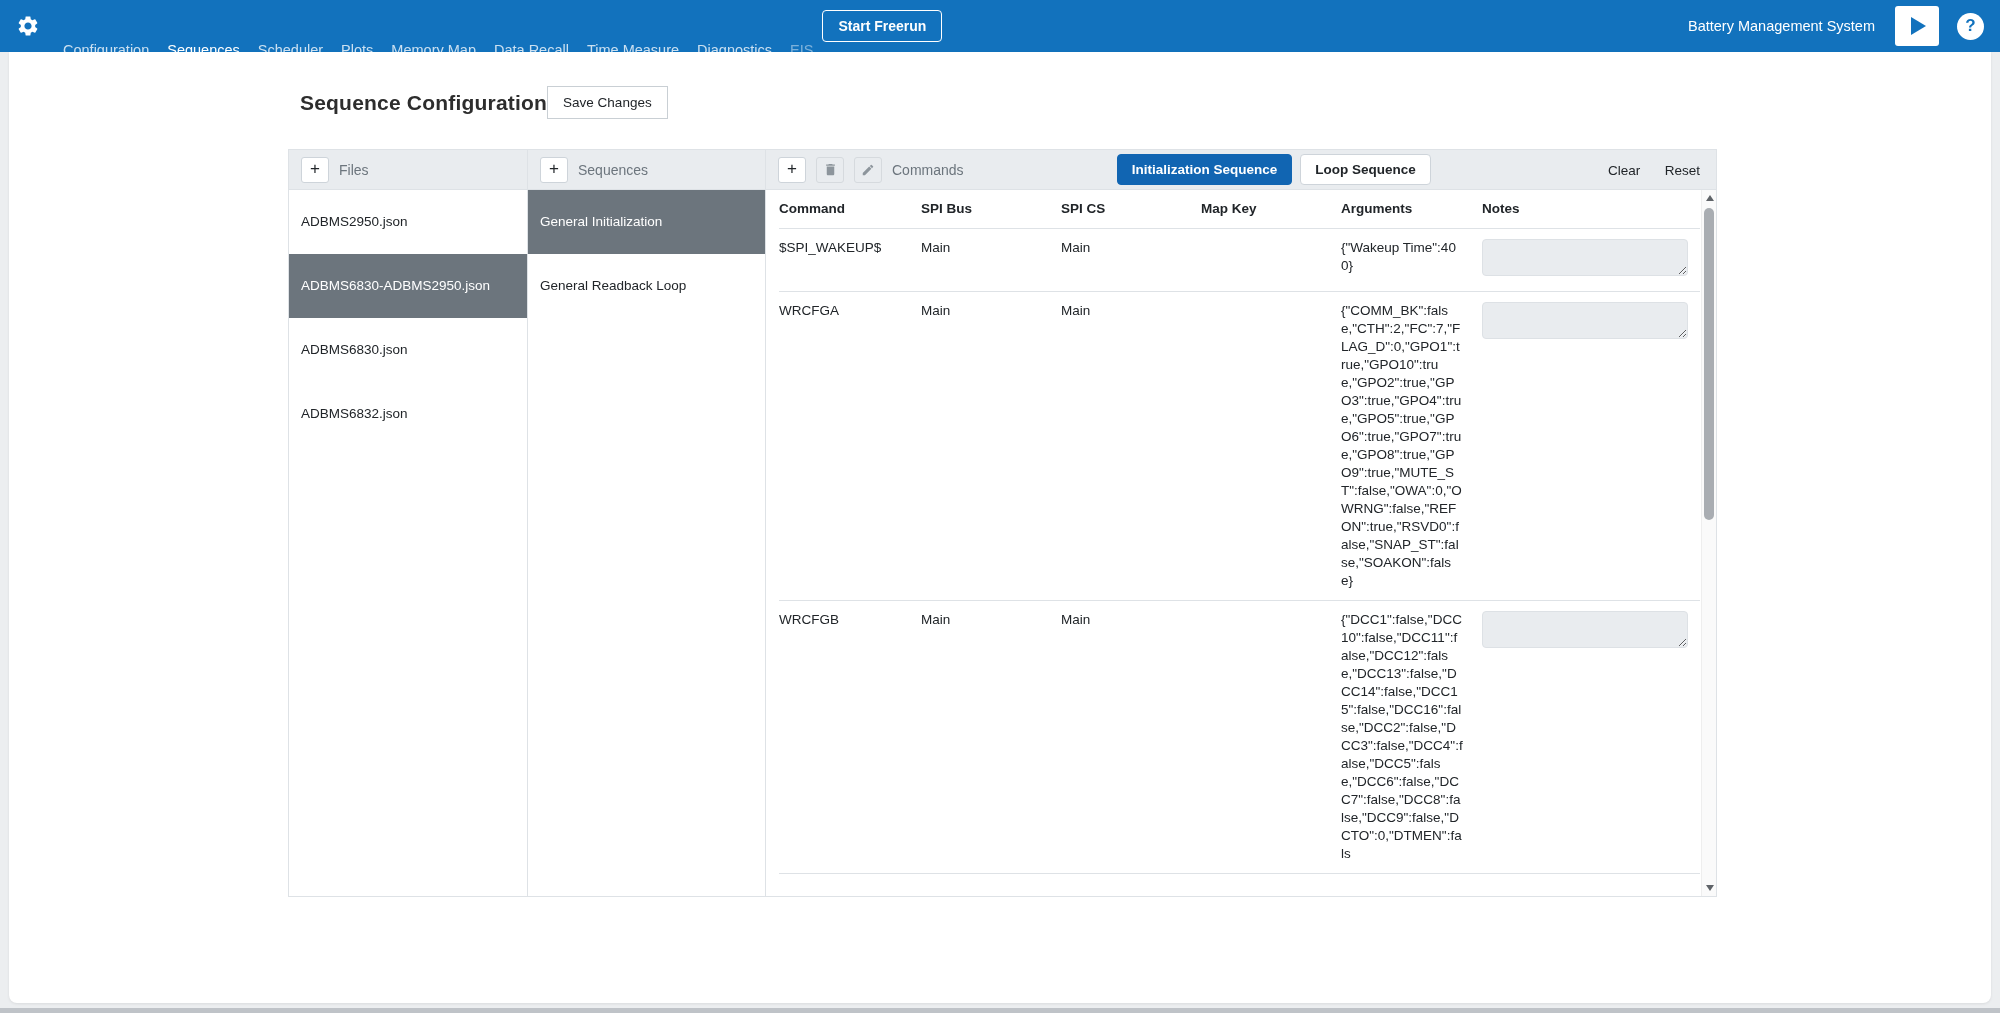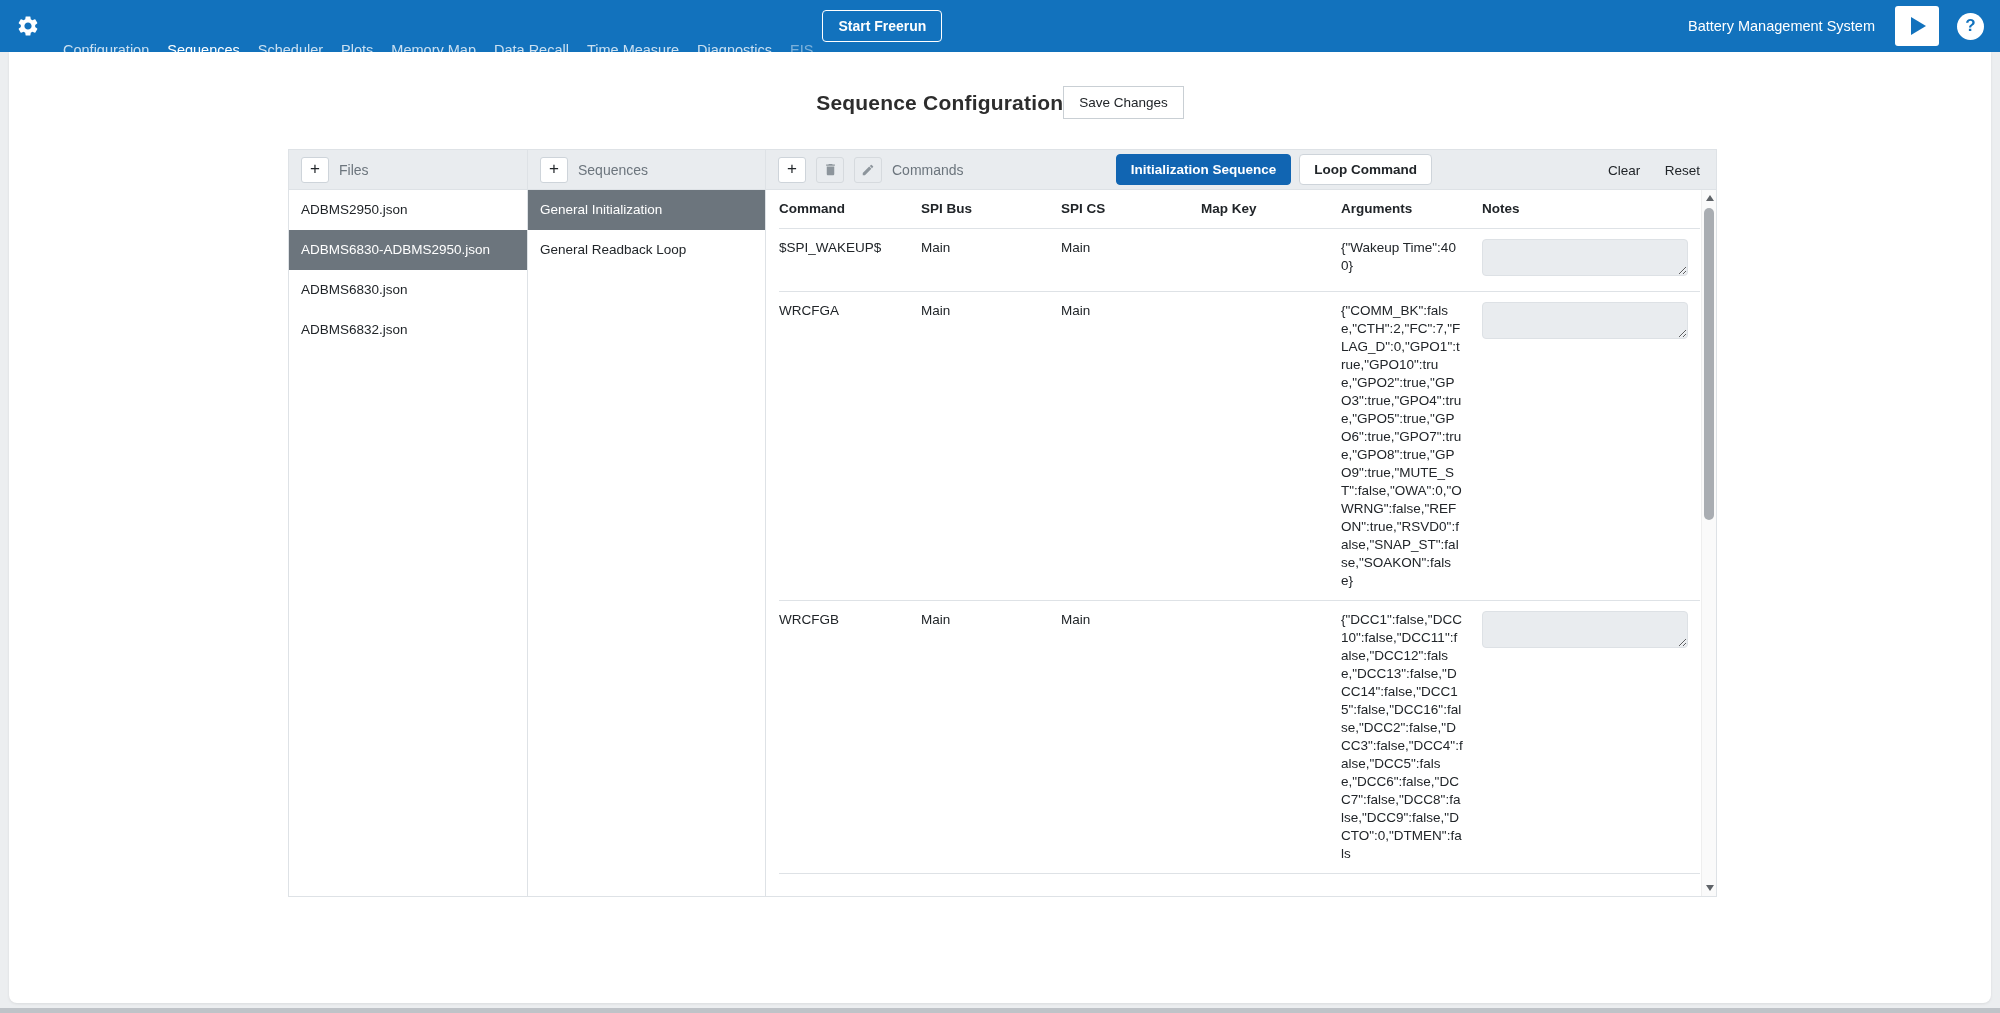--- a/index.html
+++ b/index.html
@@ -38,21 +38,21 @@
     width:27px; height:27px; border-radius:50%; background:#ffffff; border:none;
     color:#1272bd; font-weight:bold; font-size:17px; display:flex; align-items:center;
     justify-content:center; cursor:pointer; font-family:inherit;
   }
   
   .card {
     margin:0 9px; background:#ffffff; height:951px; border-radius:0 0 8px 8px;
     position:relative; box-shadow:0 1px 3px rgba(0,0,0,0.08);
   }
   .page-header {
-    display:flex; align-items:center; justify-content:center;
+    display:flex; align-items:center; justify-content:flex-start;
     padding:34px 291px 30px 291px;
   }
   .page-header h1 { font-size:21px; font-weight:700; color:#2d2d2d; letter-spacing:0.2px; }
   .save-btn {
     background:#ffffff; border:1px solid #c9cfd4; border-radius:0; color:#212529;
     font-size:13.5px; padding:8px 15px; cursor:pointer; font-family:inherit;
   }
   
   .panels {
     display:flex; margin:0 274px 0 279px; border:1px solid #dee2e6;
@@ -72,21 +72,21 @@
     justify-content:center; cursor:pointer; font-family:inherit; padding-bottom:2px;
   }
   .icon-btn {
     width:28px; height:26px; background:#e9ecef; border:1px solid #d6dade; border-radius:3px;
     display:flex; align-items:center; justify-content:center; cursor:default;
   }
   .panel-title { color:#6c757d; font-size:14px; }
   .panel-body { height:708px; overflow:hidden; position:relative; }
   .item-list { list-style:none; }
   .item-list li {
-    font-size:13.5px; padding:12px 12px; color:#212529; cursor:pointer; line-height:16px;
+    font-size:13.5px; padding:24px 12px; color:#212529; cursor:pointer; line-height:16px;
     white-space:nowrap; overflow:hidden;
   }
   .item-list li.selected { background:#6c757d; color:#ffffff; }
   
   .toggle-group { display:flex; margin:0 auto; gap:8px;border-radius:9px; }
   .toggle-btn {
     font-size:13.5px; font-weight:bold; padding:7px 14px; border-radius:4px;
     cursor:pointer; font-family:inherit;
   }
   .toggle-btn.active { background:#1165b2; border:1px solid #1165b2; color:#ffffff; }
@@ -215,21 +215,21 @@
           </svg>
         </button>
         <button class="icon-btn">
           <svg width="14" height="14" viewBox="0 0 24 24">
             <path fill="#8d959c" d="M3 17.25V21h3.75L17.81 9.94l-3.75-3.75L3 17.25zM20.71 7.04c.39-.39.39-1.02 0-1.41l-2.34-2.34a.9959.9959 0 0 0-1.41 0l-1.83 1.83 3.75 3.75 1.83-1.83z"></path>
           </svg>
         </button>
         <span class="panel-title">Commands</span>
         <div class="toggle-group">
           <button class="toggle-btn active">Initialization Sequence</button>
-          <button class="toggle-btn inactive">Loop Command</button>
+          <button class="toggle-btn inactive">Loop Sequence</button>
         </div>
         <span class="header-right">
           <a class="link-action">Clear</a>
           <a class="link-action">Reset</a>
         </span>
       </div>
 
       <div class="cmd-table">
 
         <div class="trow thead">

